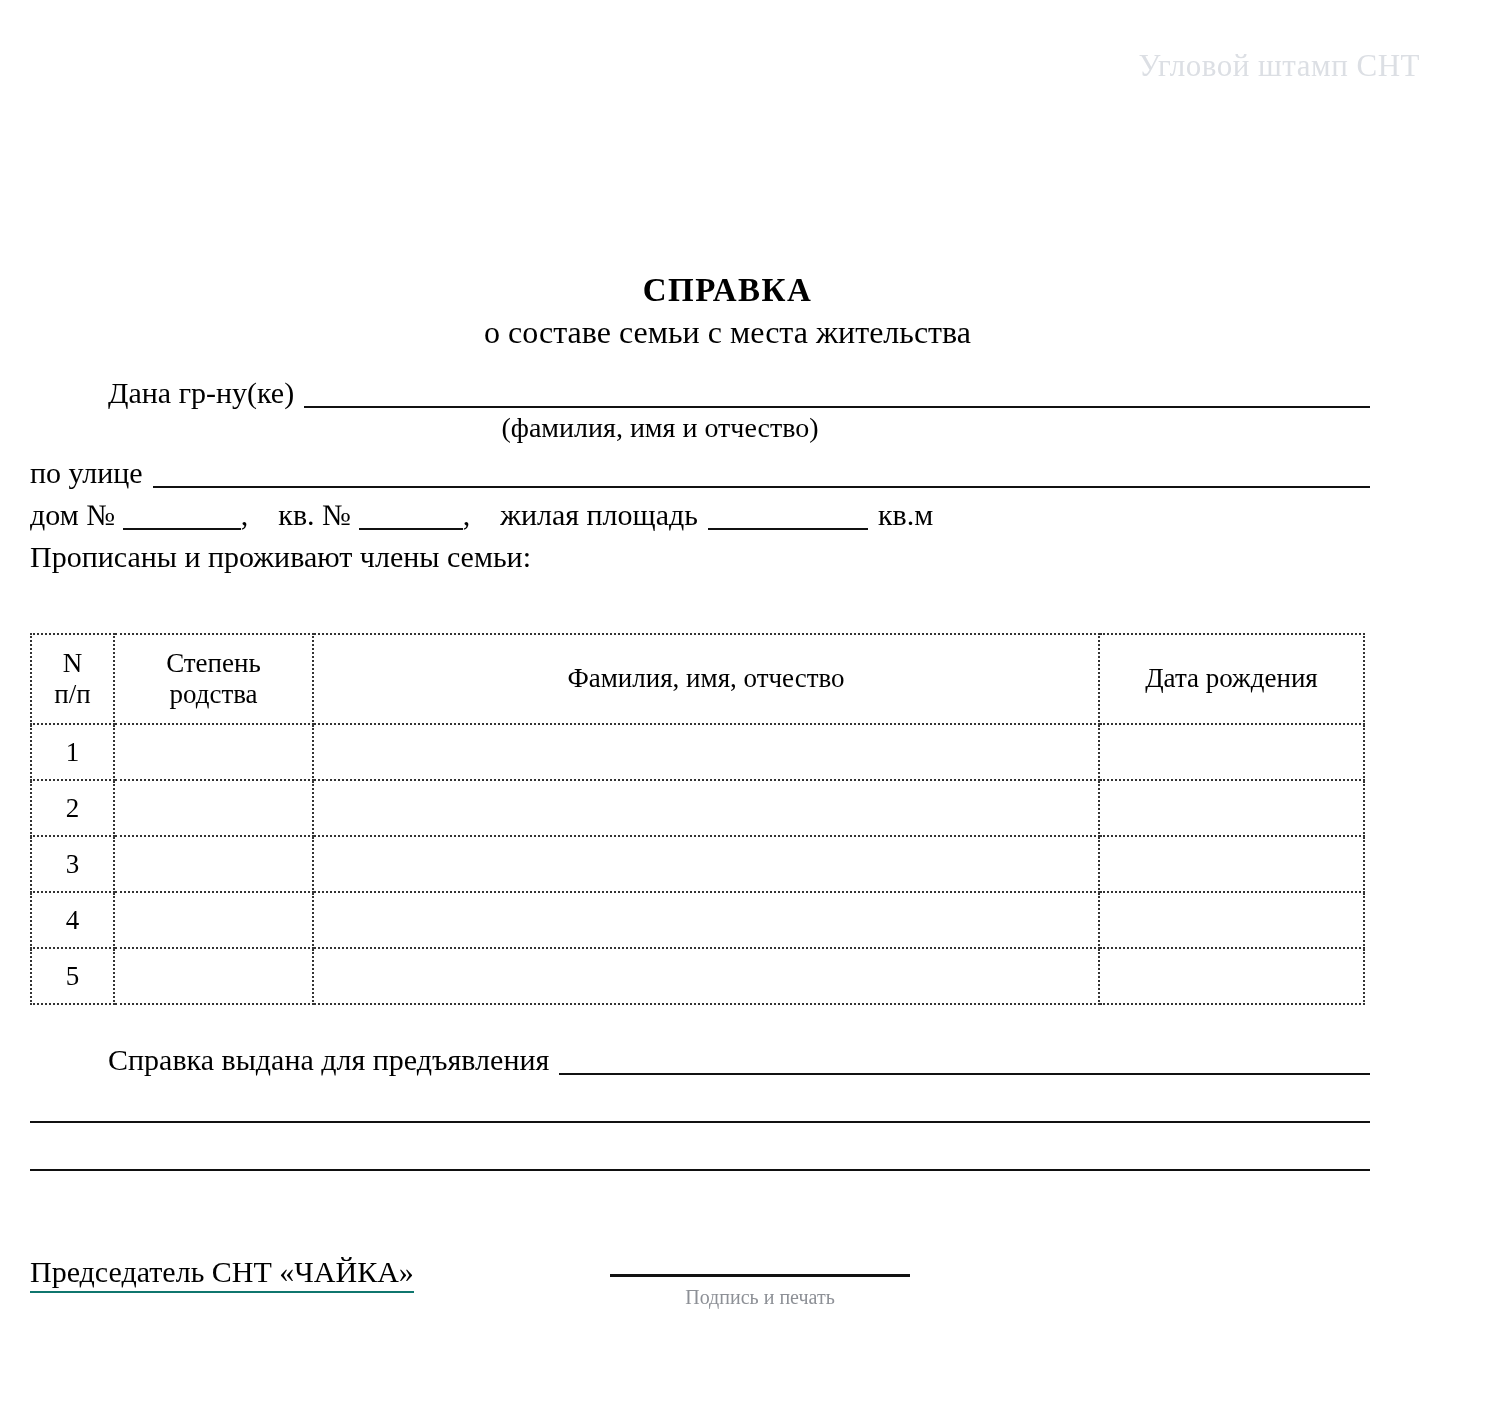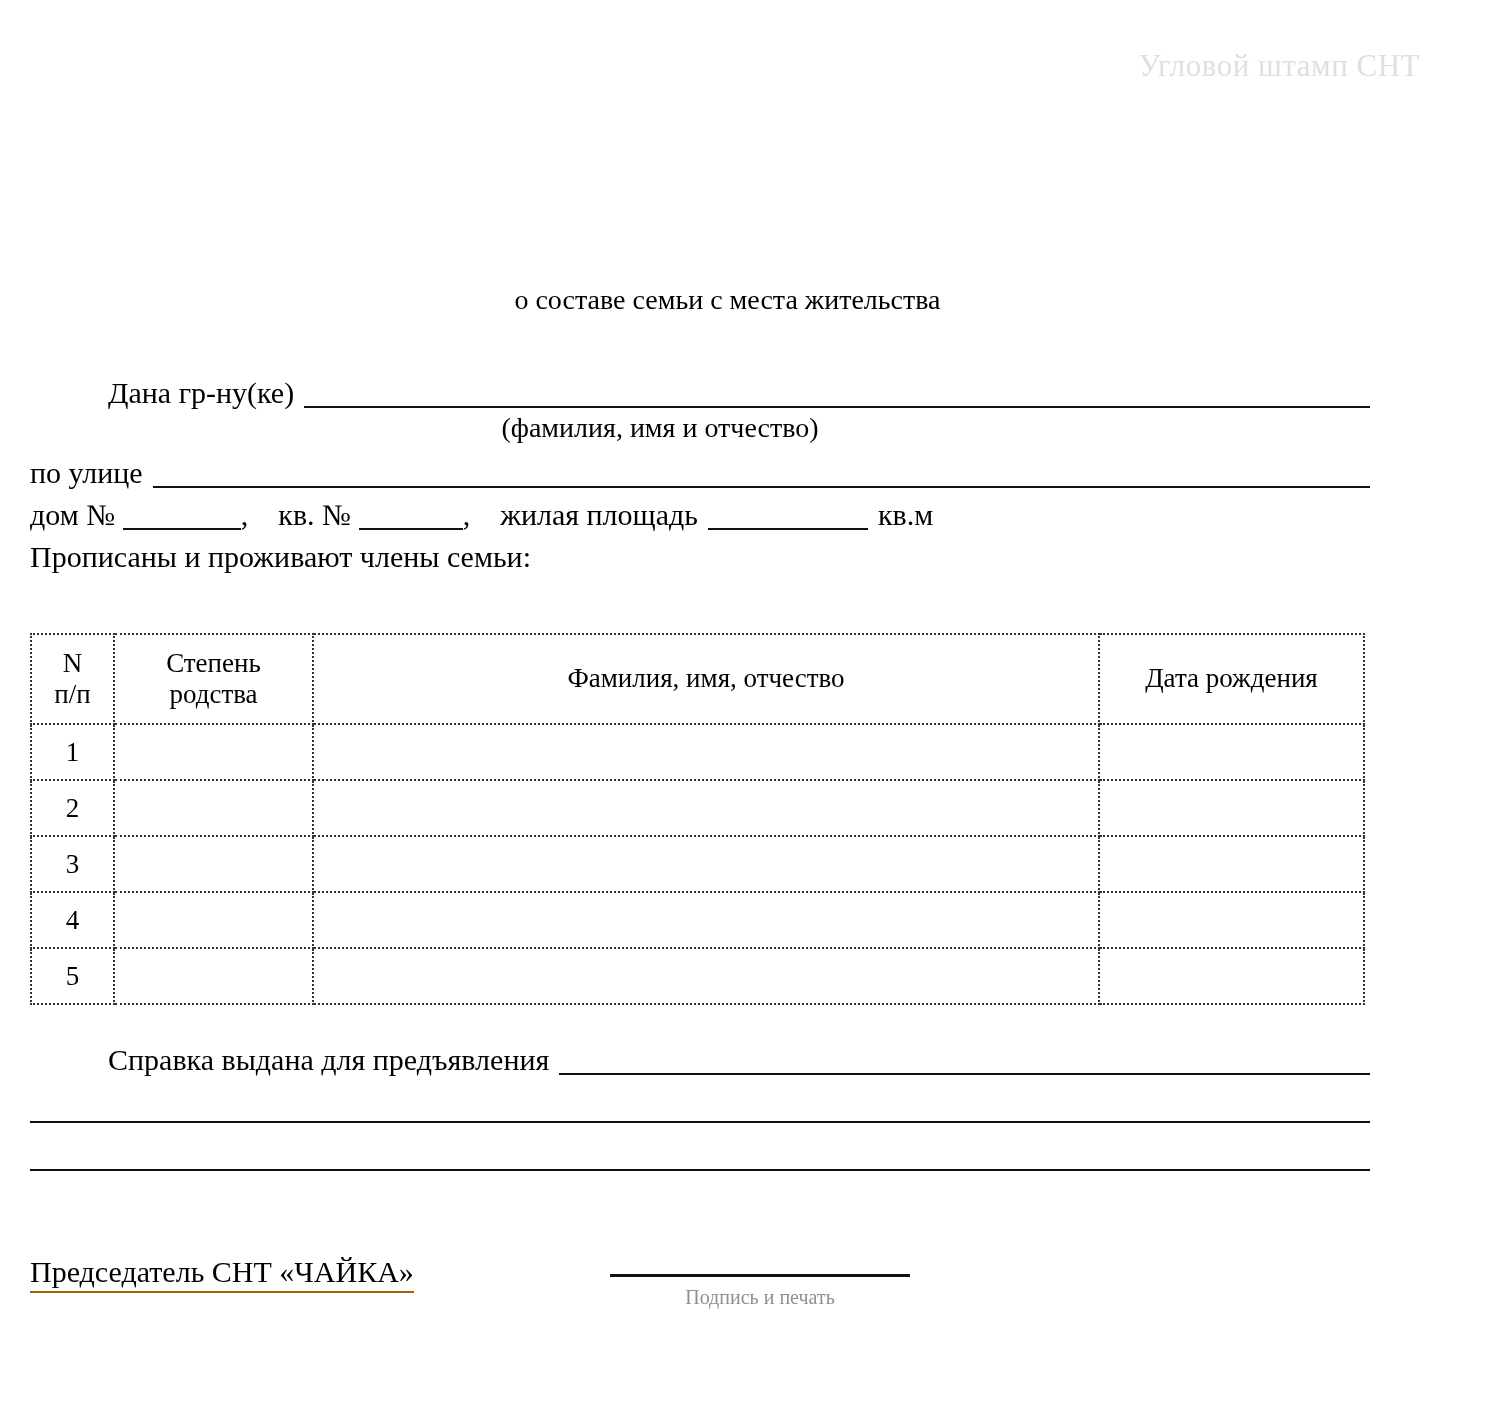--- a/index.html
+++ b/index.html
@@ -43,22 +43,22 @@
     width: 1455px;
     text-align: center;
   }
   .doc-title {
     font-size: 33px;
     font-weight: bold;
     letter-spacing: 1.5px;
     line-height: 1.15;
   }
   .doc-subtitle {
-    font-size: 28px;
-    margin-top: 12px;
+    font-size: 32px;
+    margin-top: 4px;
     line-height: 1.15;
   }
 
   
   .body-area {
     position: absolute;
     left: 30px;
     top: 378px;
     width: 1340px;
     font-size: 30px;
@@ -162,21 +162,21 @@
     position: absolute;
     left: 30px;
     top: 1255px;
     width: 1345px;
   }
   .chairman {
     position: absolute;
     left: 0;
     top: 0;
     font-size: 30px;
-    border-bottom: 2px solid #a16207;
+    border-bottom: 2px solid #0f766e;
     padding-bottom: 2px;
     white-space: nowrap;
   }
   .sign-slots {
     position: absolute;
     left: 580px;
     top: 16px;
     width: 765px;
     display: flex;
     justify-content: flex-start;
@@ -196,20 +196,21 @@
   }
 </style>
 </head>
 <body>
 
 <div class="page">
 
   <div class="corner-stamp">Угловой штамп СНТ</div>
 
   <div class="title-block">
+    <div class="doc-title">СПРАВКА</div>
     <div class="doc-subtitle">о составе семьи с места жительства</div>
   </div>
 
   <div class="body-area">
 
     <div class="line-row">
       <span class="lbl indent-lbl">Дана гр-ну(ке)</span>
       <span class="fill"></span>
     </div>
 

